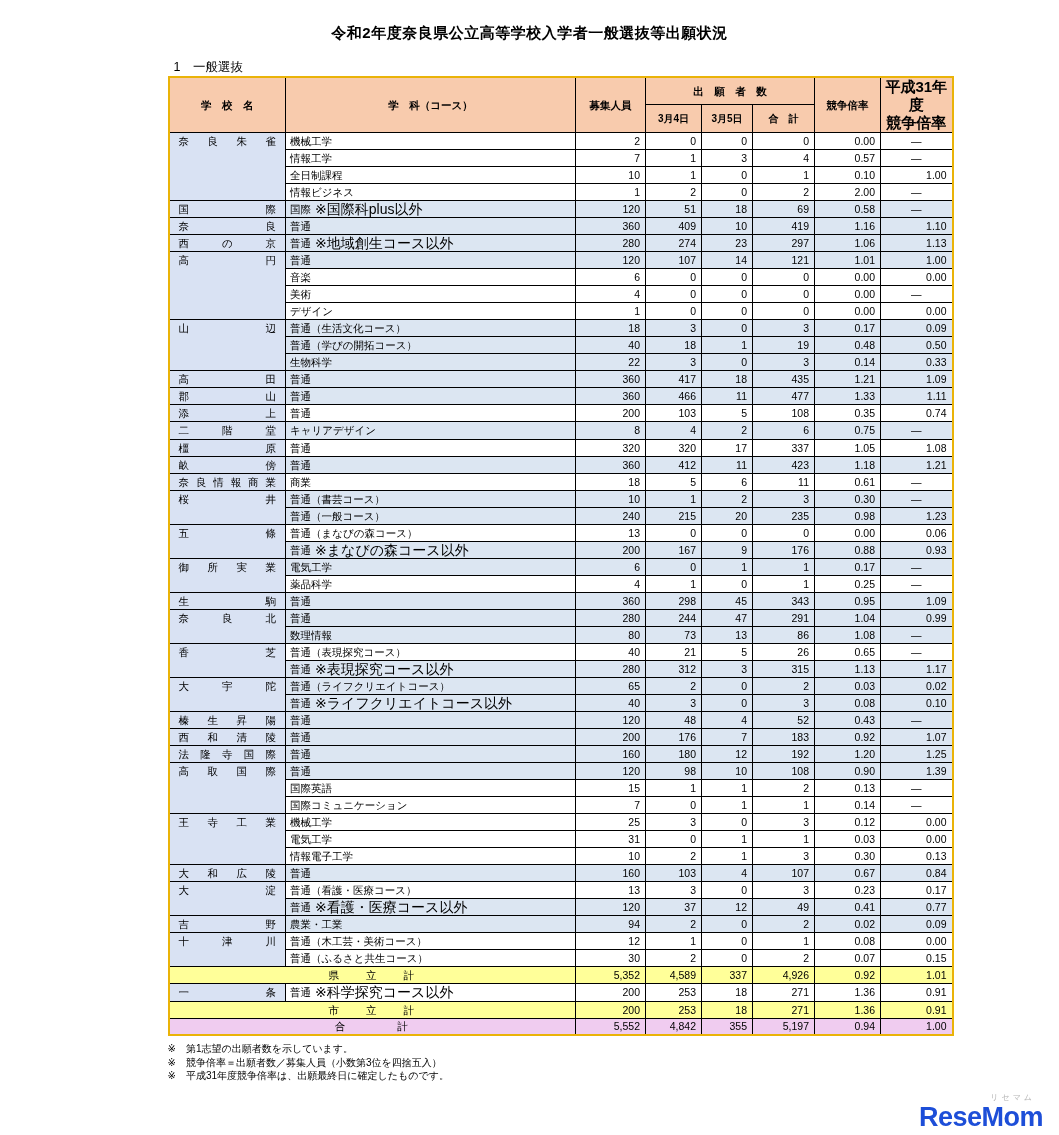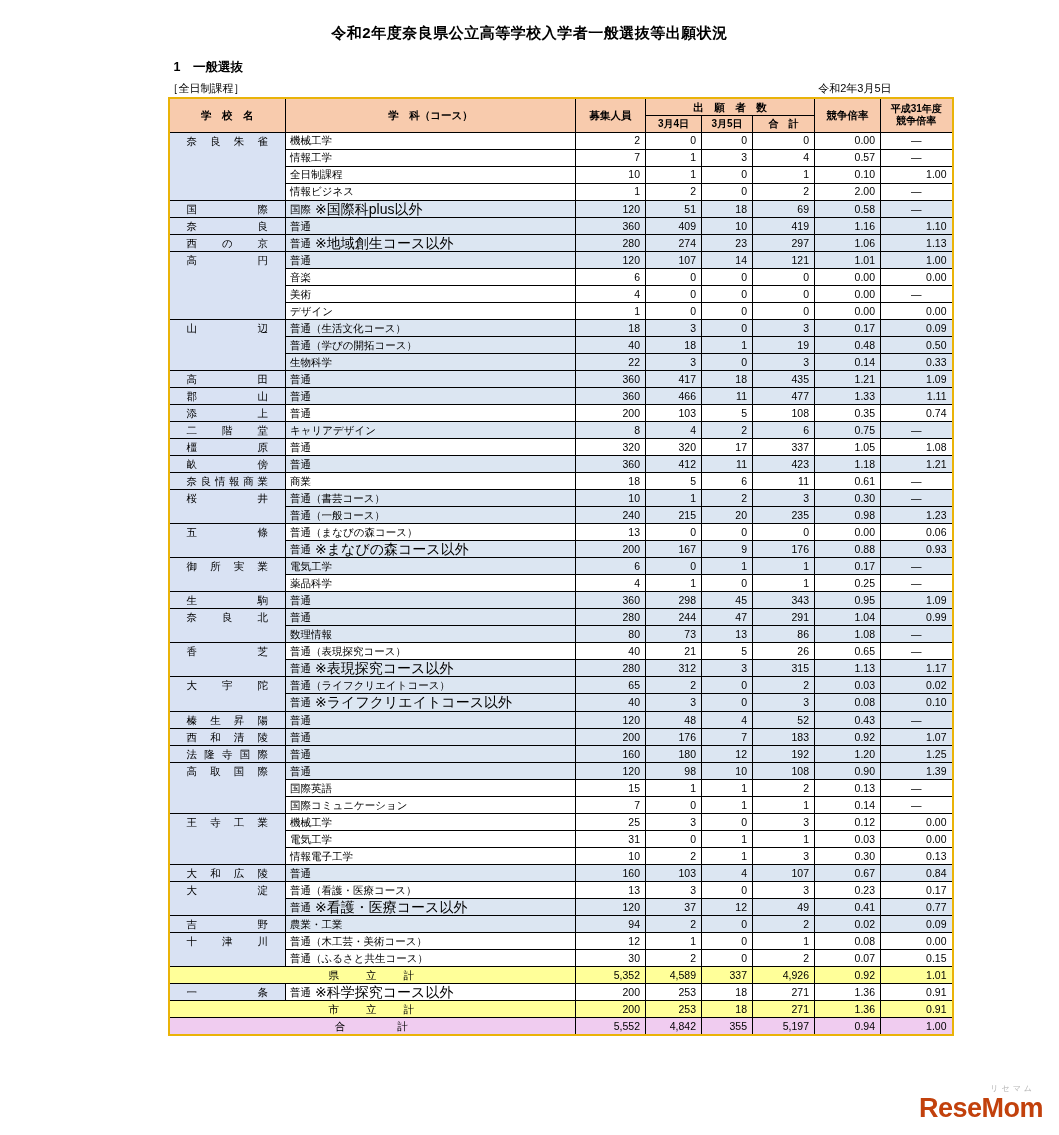--- a/index.html
+++ b/index.html
@@ -17,21 +17,21 @@
   .title {
     margin-top: 24px;
     text-align: center;
     font-size: 15px;
     font-weight: bold;
     letter-spacing: 0.5px;
   }
   .section-label {
     margin-top: 16px;
     font-size: 12.5px;
-    font-weight: bold;
+    font-weight: normal;
     padding-left: 6px;
   }
   .meta-row {
     display: flex;
     justify-content: space-between;
     align-items: flex-end;
     font-size: 11px;
     margin-top: 5px;
     margin-bottom: 1px;
   }
@@ -49,77 +49,73 @@
     line-height: 1.15;
     overflow: hidden;
     white-space: nowrap;
   }
   thead th {
     background: var(--header-bg, #f8cbad);
     font-weight: bold;
     text-align: center;
   }
   thead th.prev-h {
-    font-size: 10px;
+    font-size: 15px;
     white-space: pre-line;
     line-height: 1.2;
     font-weight: bold;
   }
   thead th.day-h { font-size: 10px; }
   td.school {
     background: var(--school-col-bg, #d9e2f3);
     text-align: justify;
     text-align-last: justify;
-    padding: 2px 17px;
+    padding: 2px 9px;
     vertical-align: top;
   }
   td.dept { padding: 0 4px; text-align: left; background: #fff; }
   td.dept.shaded { background: var(--stripe-bg, #dce6f2); }
   .dept-wrap { display: flex; justify-content: flex-start; align-items: center; }
   .dept-note { font-size: 14px; padding-left: 4px; }
   td.num { text-align: right; padding-right: 5px; background: #fff; }
   td.num.shaded { background: var(--stripe-bg, #dce6f2); }
   td.num.dash { text-align: center; padding-right: 0; }
   td.sum-label { text-align: center; letter-spacing: 2px; }
   tr.summary-yellow td { background: var(--subtotal-bg, #ffff99); }
   tr.summary-pink td { background: var(--grand-total-bg, #f0ccf0); }
   .notes { margin-top: 6px; font-size: 10px; line-height: 1.35; }
   .logo {
     position: absolute;
     right: 16px;
-    bottom: 13px;
+    bottom: 4px;
     text-align: right;
     user-select: none;
   }
   .logo-kana {
     display: block;
     font-size: 8px;
     color: #b5b5b5;
     letter-spacing: 3px;
     margin-right: 8px;
     margin-bottom: 1px;
   }
   .logo-text {
     font-size: 27px;
     font-weight: bold;
-    color: #c2410c;
+    color: #1d4ed8;
     line-height: 1;
     letter-spacing: -0.5px;
   }
 </style>
 </head>
 <body>
 
 <div class="content">
   <div class="title">令和2年度奈良県公立高等学校入学者一般選抜等出願状況</div>
   <div class="section-label">1　一般選抜</div>
-  <div class="meta-row">
-    <span>［全日制課程］</span>
-    <span>令和2年3月5日</span>
-  </div>
 
   <table>
     <colgroup>
       <col style="width:117px">
       <col style="width:290px">
       <col style="width:70px">
       <col style="width:56px">
       <col style="width:51px">
       <col style="width:62px">
       <col style="width:66px">
@@ -852,18 +848,23 @@
           <td class="num">5,552</td>
           <td class="num">4,842</td>
           <td class="num">355</td>
           <td class="num">5,197</td>
           <td class="num">0.94</td>
           <td class="num">1.00</td>
         </tr>
       </tbody>
   </table>
 
+  <div class="notes">
+    <div>※　第1志望の出願者数を示しています。</div>
+    <div>※　競争倍率＝出願者数／募集人員（小数第3位を四捨五入）</div>
+    <div>※　平成31年度競争倍率は、出願最終日に確定したものです。</div>
+  </div>
 </div>
 
 <div class="logo">
   <span class="logo-kana">リセマム</span>
   <span class="logo-text">ReseMom</span>
 </div>
 
 </body></html>

